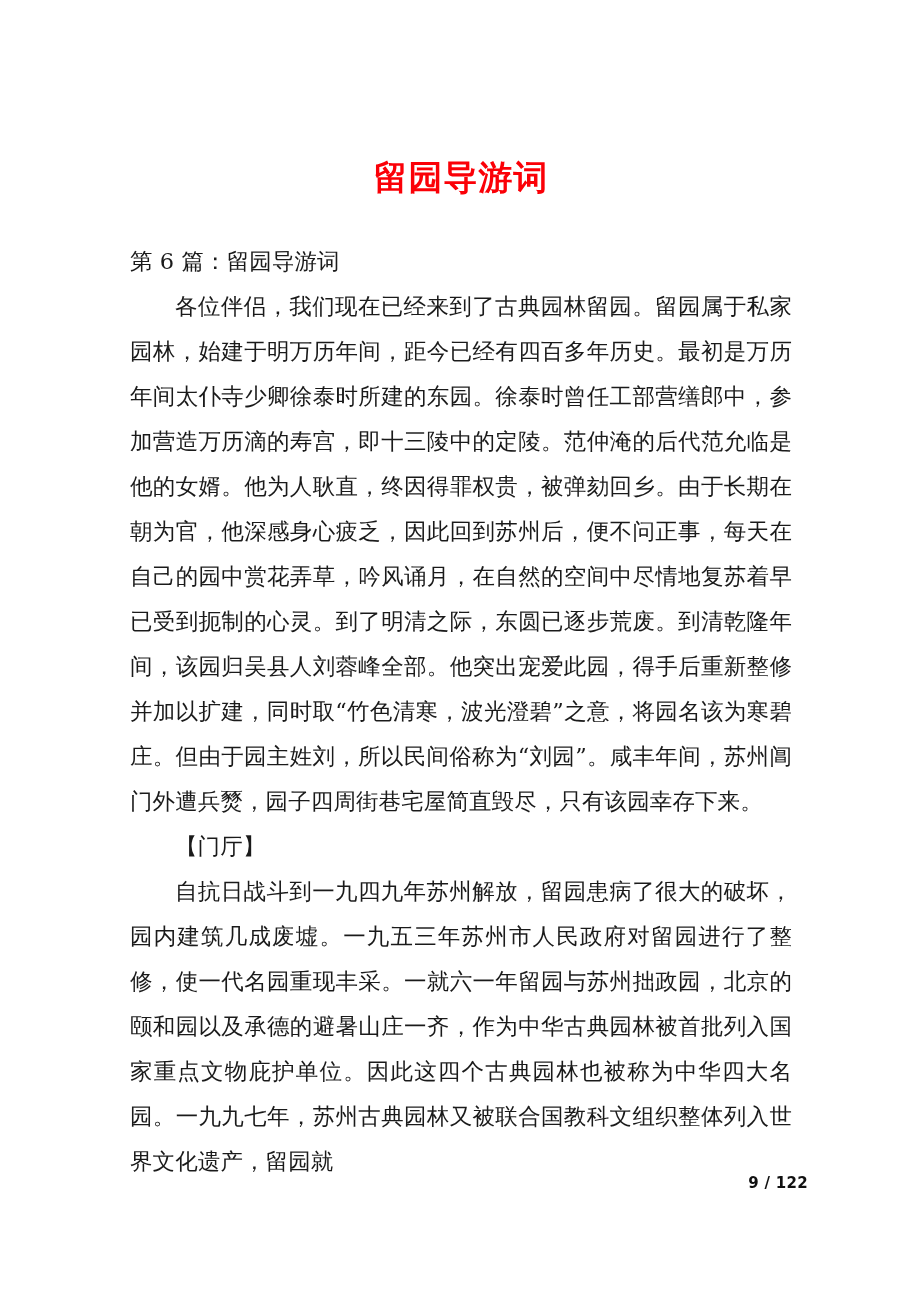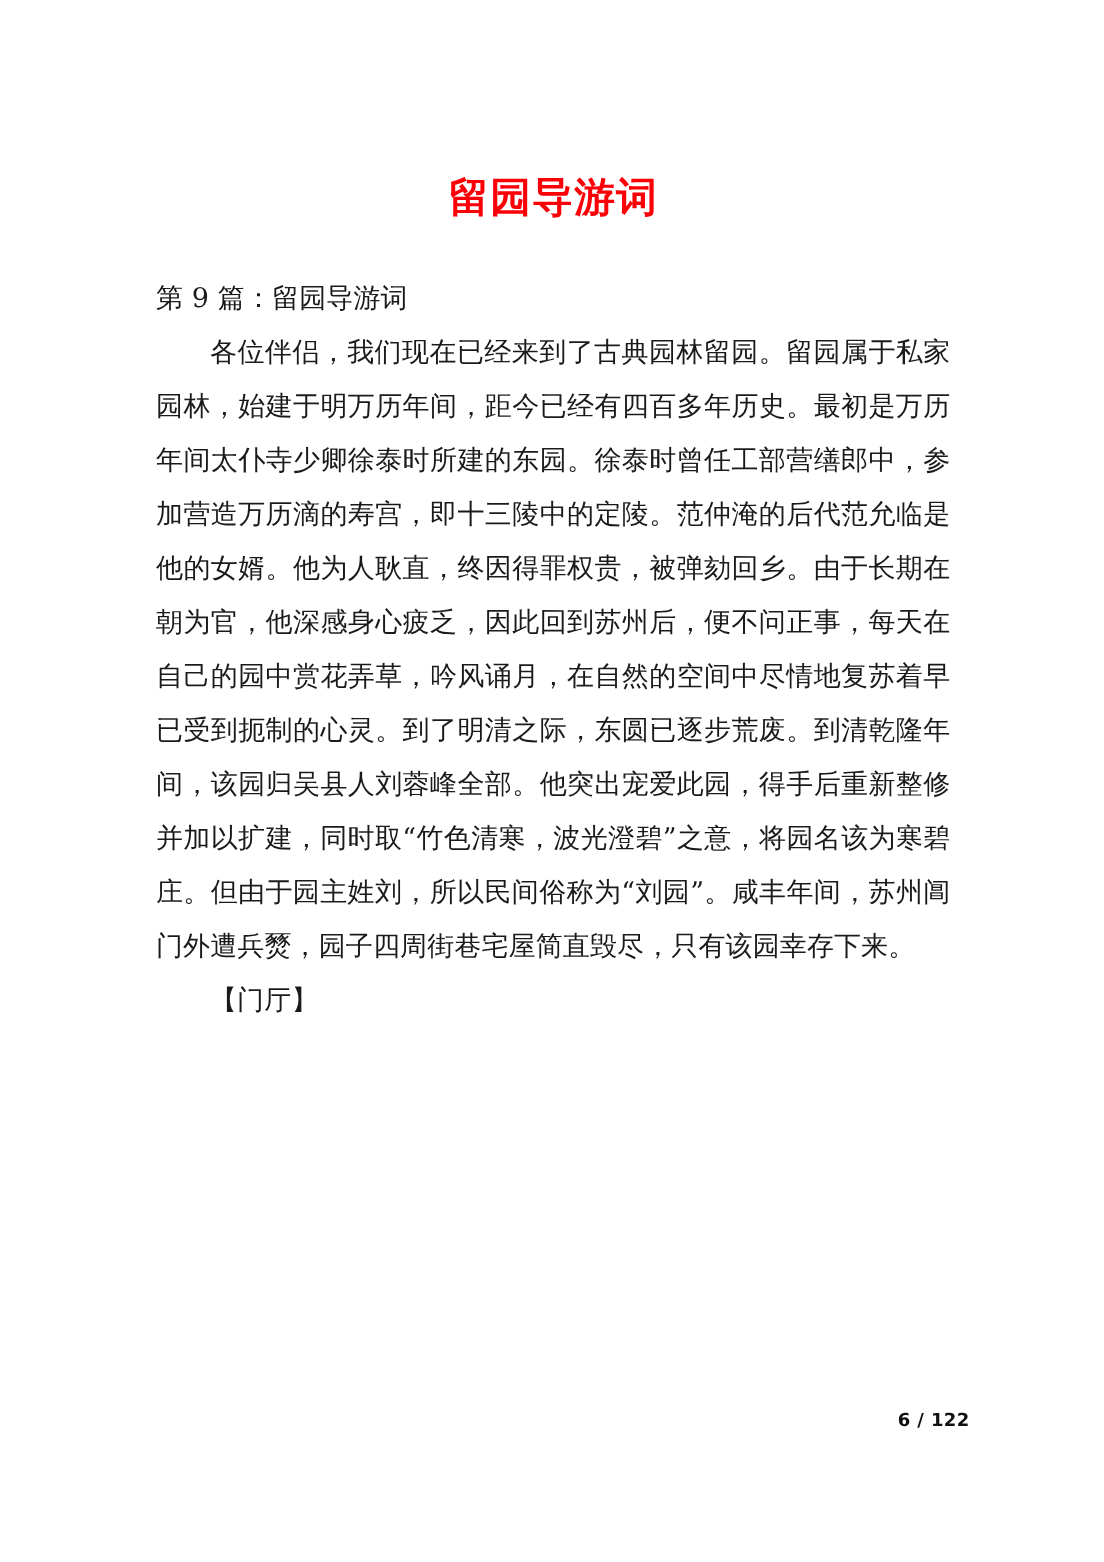--- a/index.html
+++ b/index.html
@@ -26,21 +26,21 @@
   }
 
   .doc-body {
     position: absolute;
     left: 130px;
     top: 0;
     width: 662px;
   }
 
   .doc-title {
-    margin: 4px;
+    margin: 16px;
     padding: 0;
     text-align: center;
     color: #fb0007;
     font-weight: bold;
     font-size: 34px;
     line-height: 40px;
     letter-spacing: 1px;
     padding-top: 141px;
     font-family: "DejaVu Sans", "Liberation Sans", sans-serif;
   }
@@ -86,24 +86,25 @@
 </style>
 </head>
 <body>
 
 <div class="page">
 
   <div class="doc-body">
 
     <h1 class="doc-title">留园导游词</h1>
 
-    <p class="para heading-line">第 9 篇：留园导游词</p>
+    <p class="para heading-line">第 6 篇：留园导游词</p>
 
     <p class="para body-para gap-small">各位伴侣，我们现在已经来到了古典园林留园。留园属于私家园林，始建于明万历年间，距今已经有四百多年历史。最初是万历年间太仆寺少卿徐泰时所建的东园。徐泰时曾任工部营缮郎中，参加营造万历滴的寿宫，即十三陵中的定陵。范仲淹的后代范允临是他的女婿。他为人耿直，终因得罪权贵，被弹劾回乡。由于长期在朝为官，他深感身心疲乏，因此回到苏州后，便不问正事，每天在自己的园中赏花弄草，吟风诵月，在自然的空间中尽情地复苏着早已受到扼制的心灵。到了明清之际，东圆已逐步荒废。到清乾隆年间，该园归吴县人刘蓉峰全部。他突出宠爱此园，得手后重新整修并加以扩建，同时取“竹色清寒，波光澄碧”之意，将园名该为寒碧庄。但由于园主姓刘，所以民间俗称为“刘园”。咸丰年间，苏州阊门外遭兵燹，园子四周街巷宅屋简直毁尽，只有该园幸存下来。</p>
 
     <p class="para section-label">【门厅】</p>
 
+    <p class="para body-para gap-small">自抗日战斗到一九四九年苏州解放，留园患病了很大的破坏，园内建筑几成废墟。一九五三年苏州市人民政府对留园进行了整修，使一代名园重现丰采。一就六一年留园与苏州拙政园，北京的颐和园以及承德的避暑山庄一齐，作为中华古典园林被首批列入国家重点文物庇护单位。因此这四个古典园林也被称为中华四大名园。一九九七年，苏州古典园林又被联合国教科文组织整体列入世界文化遗产，留园就</p>
 
   </div>
 
-  <div class="page-number">6 / 122</div>
+  <div class="page-number">9 / 122</div>
 
 </div>
 
 </body></html>

